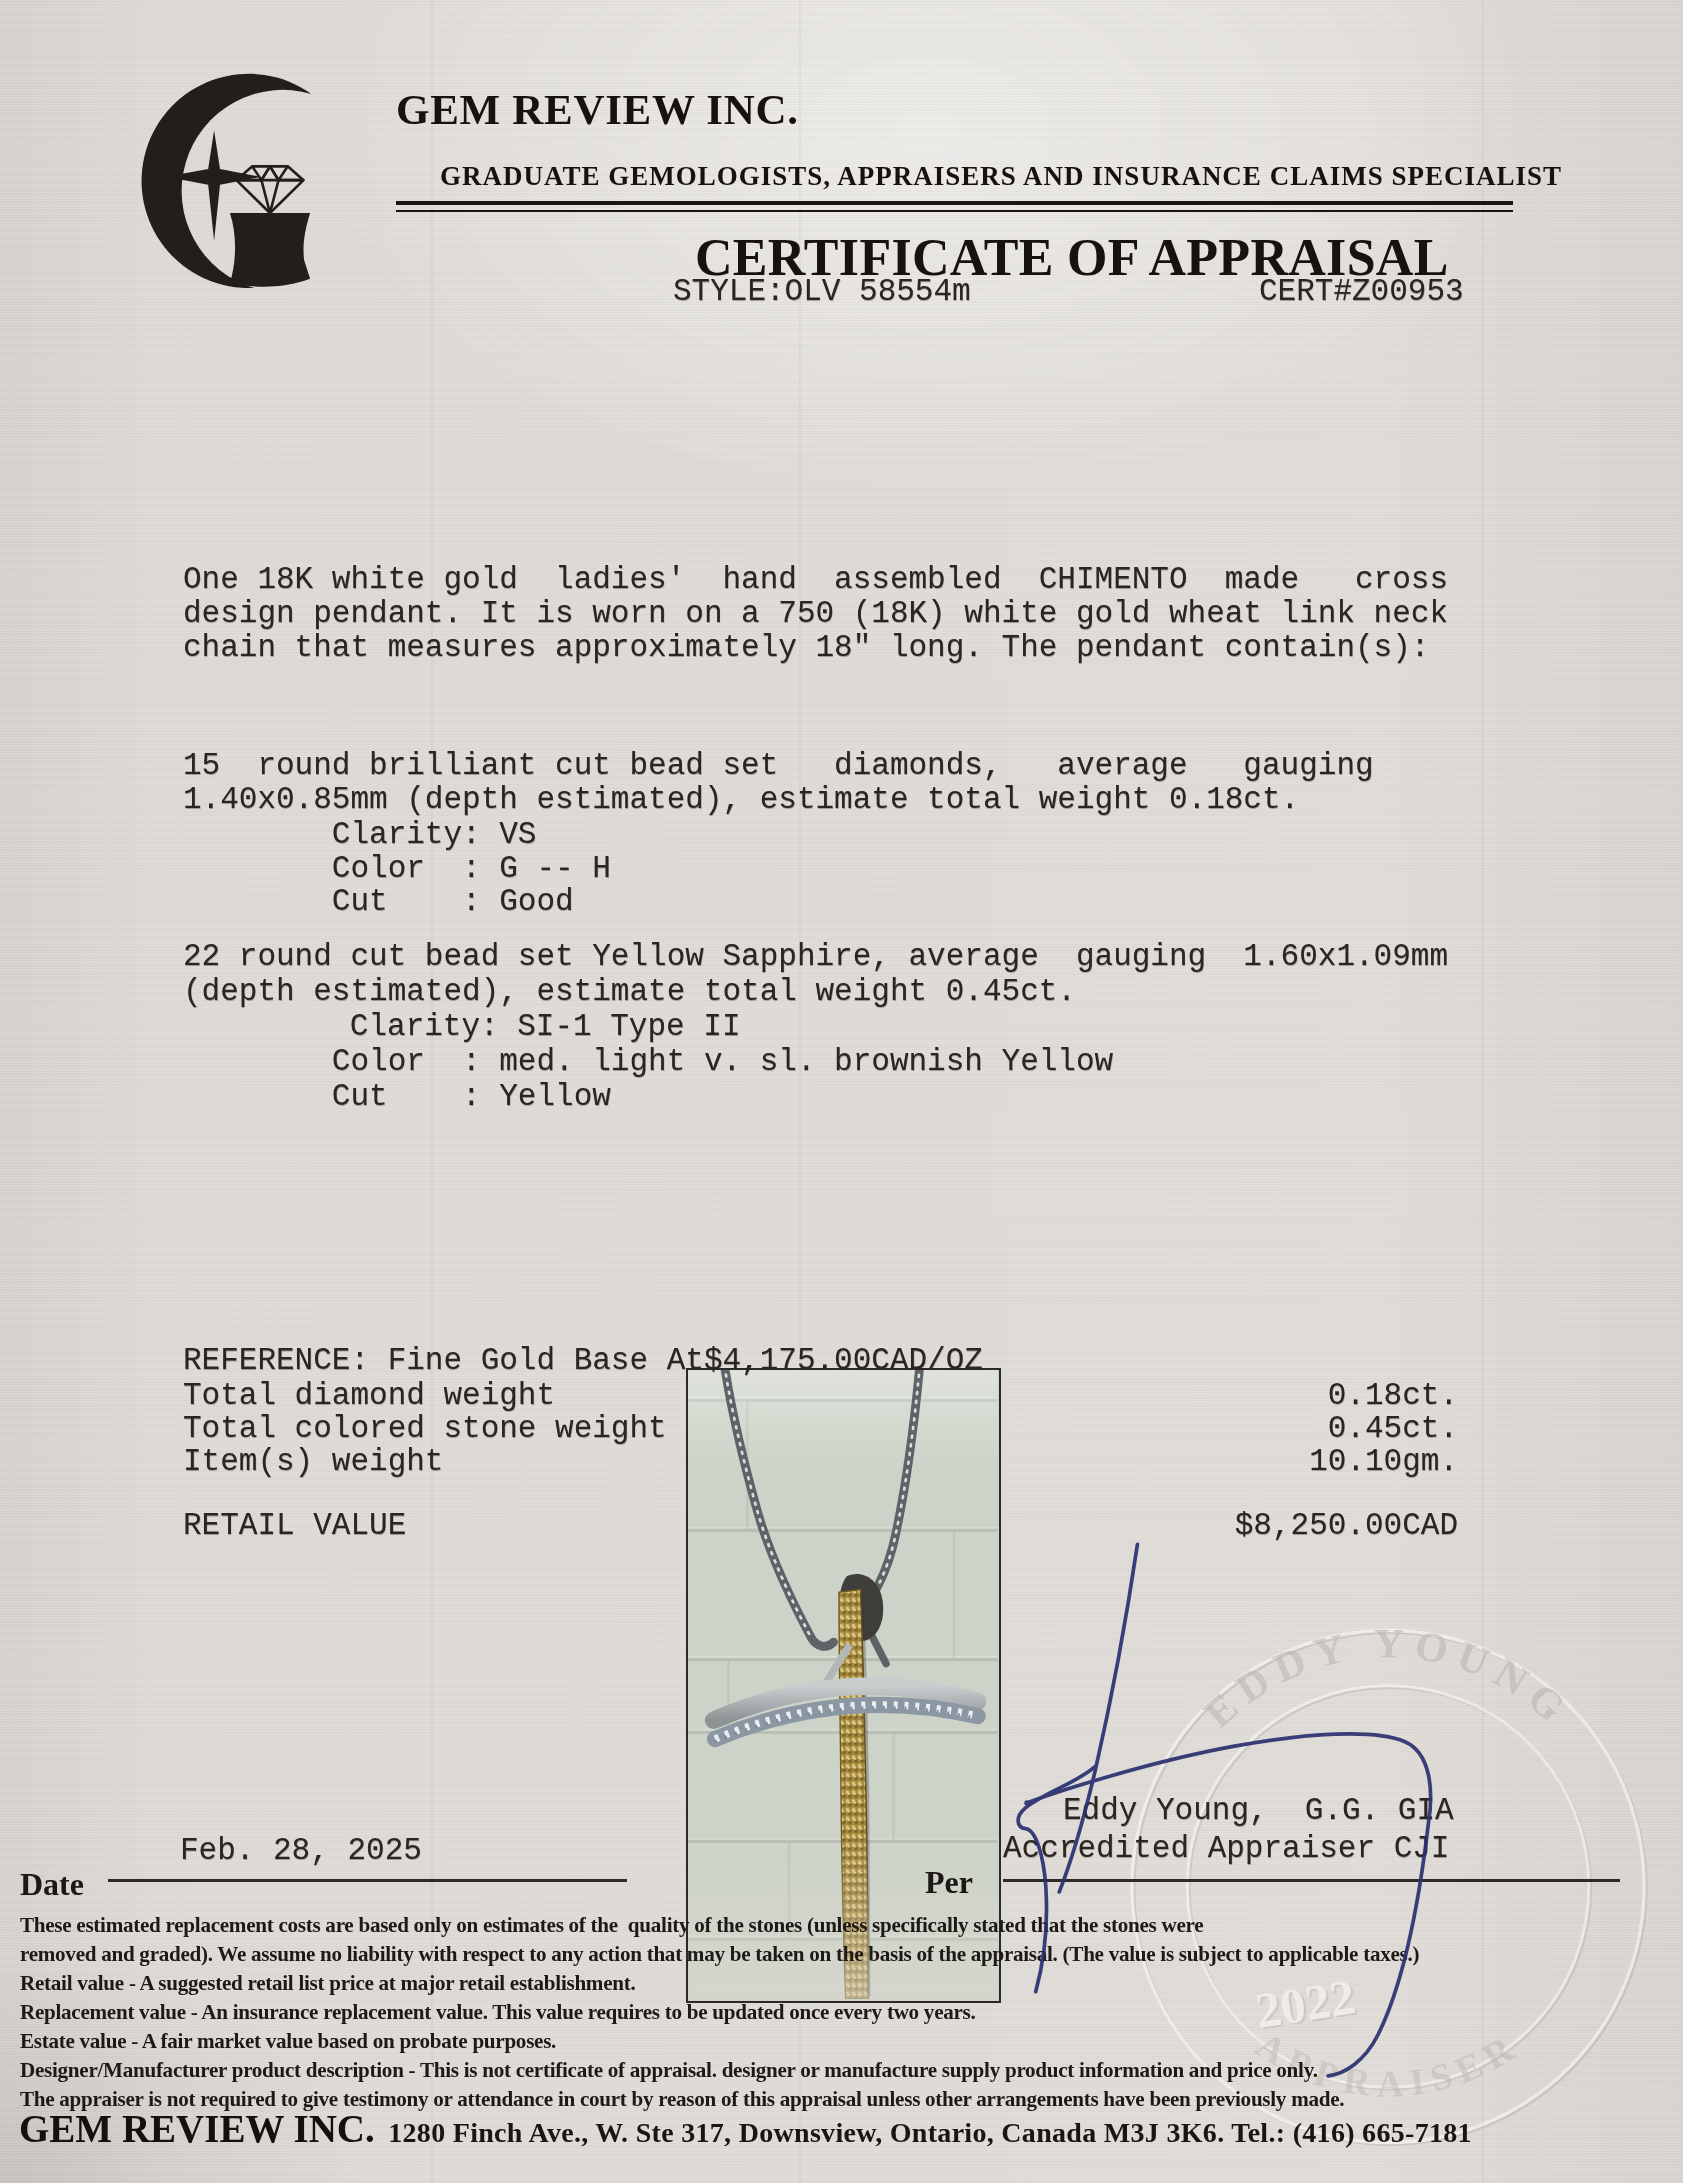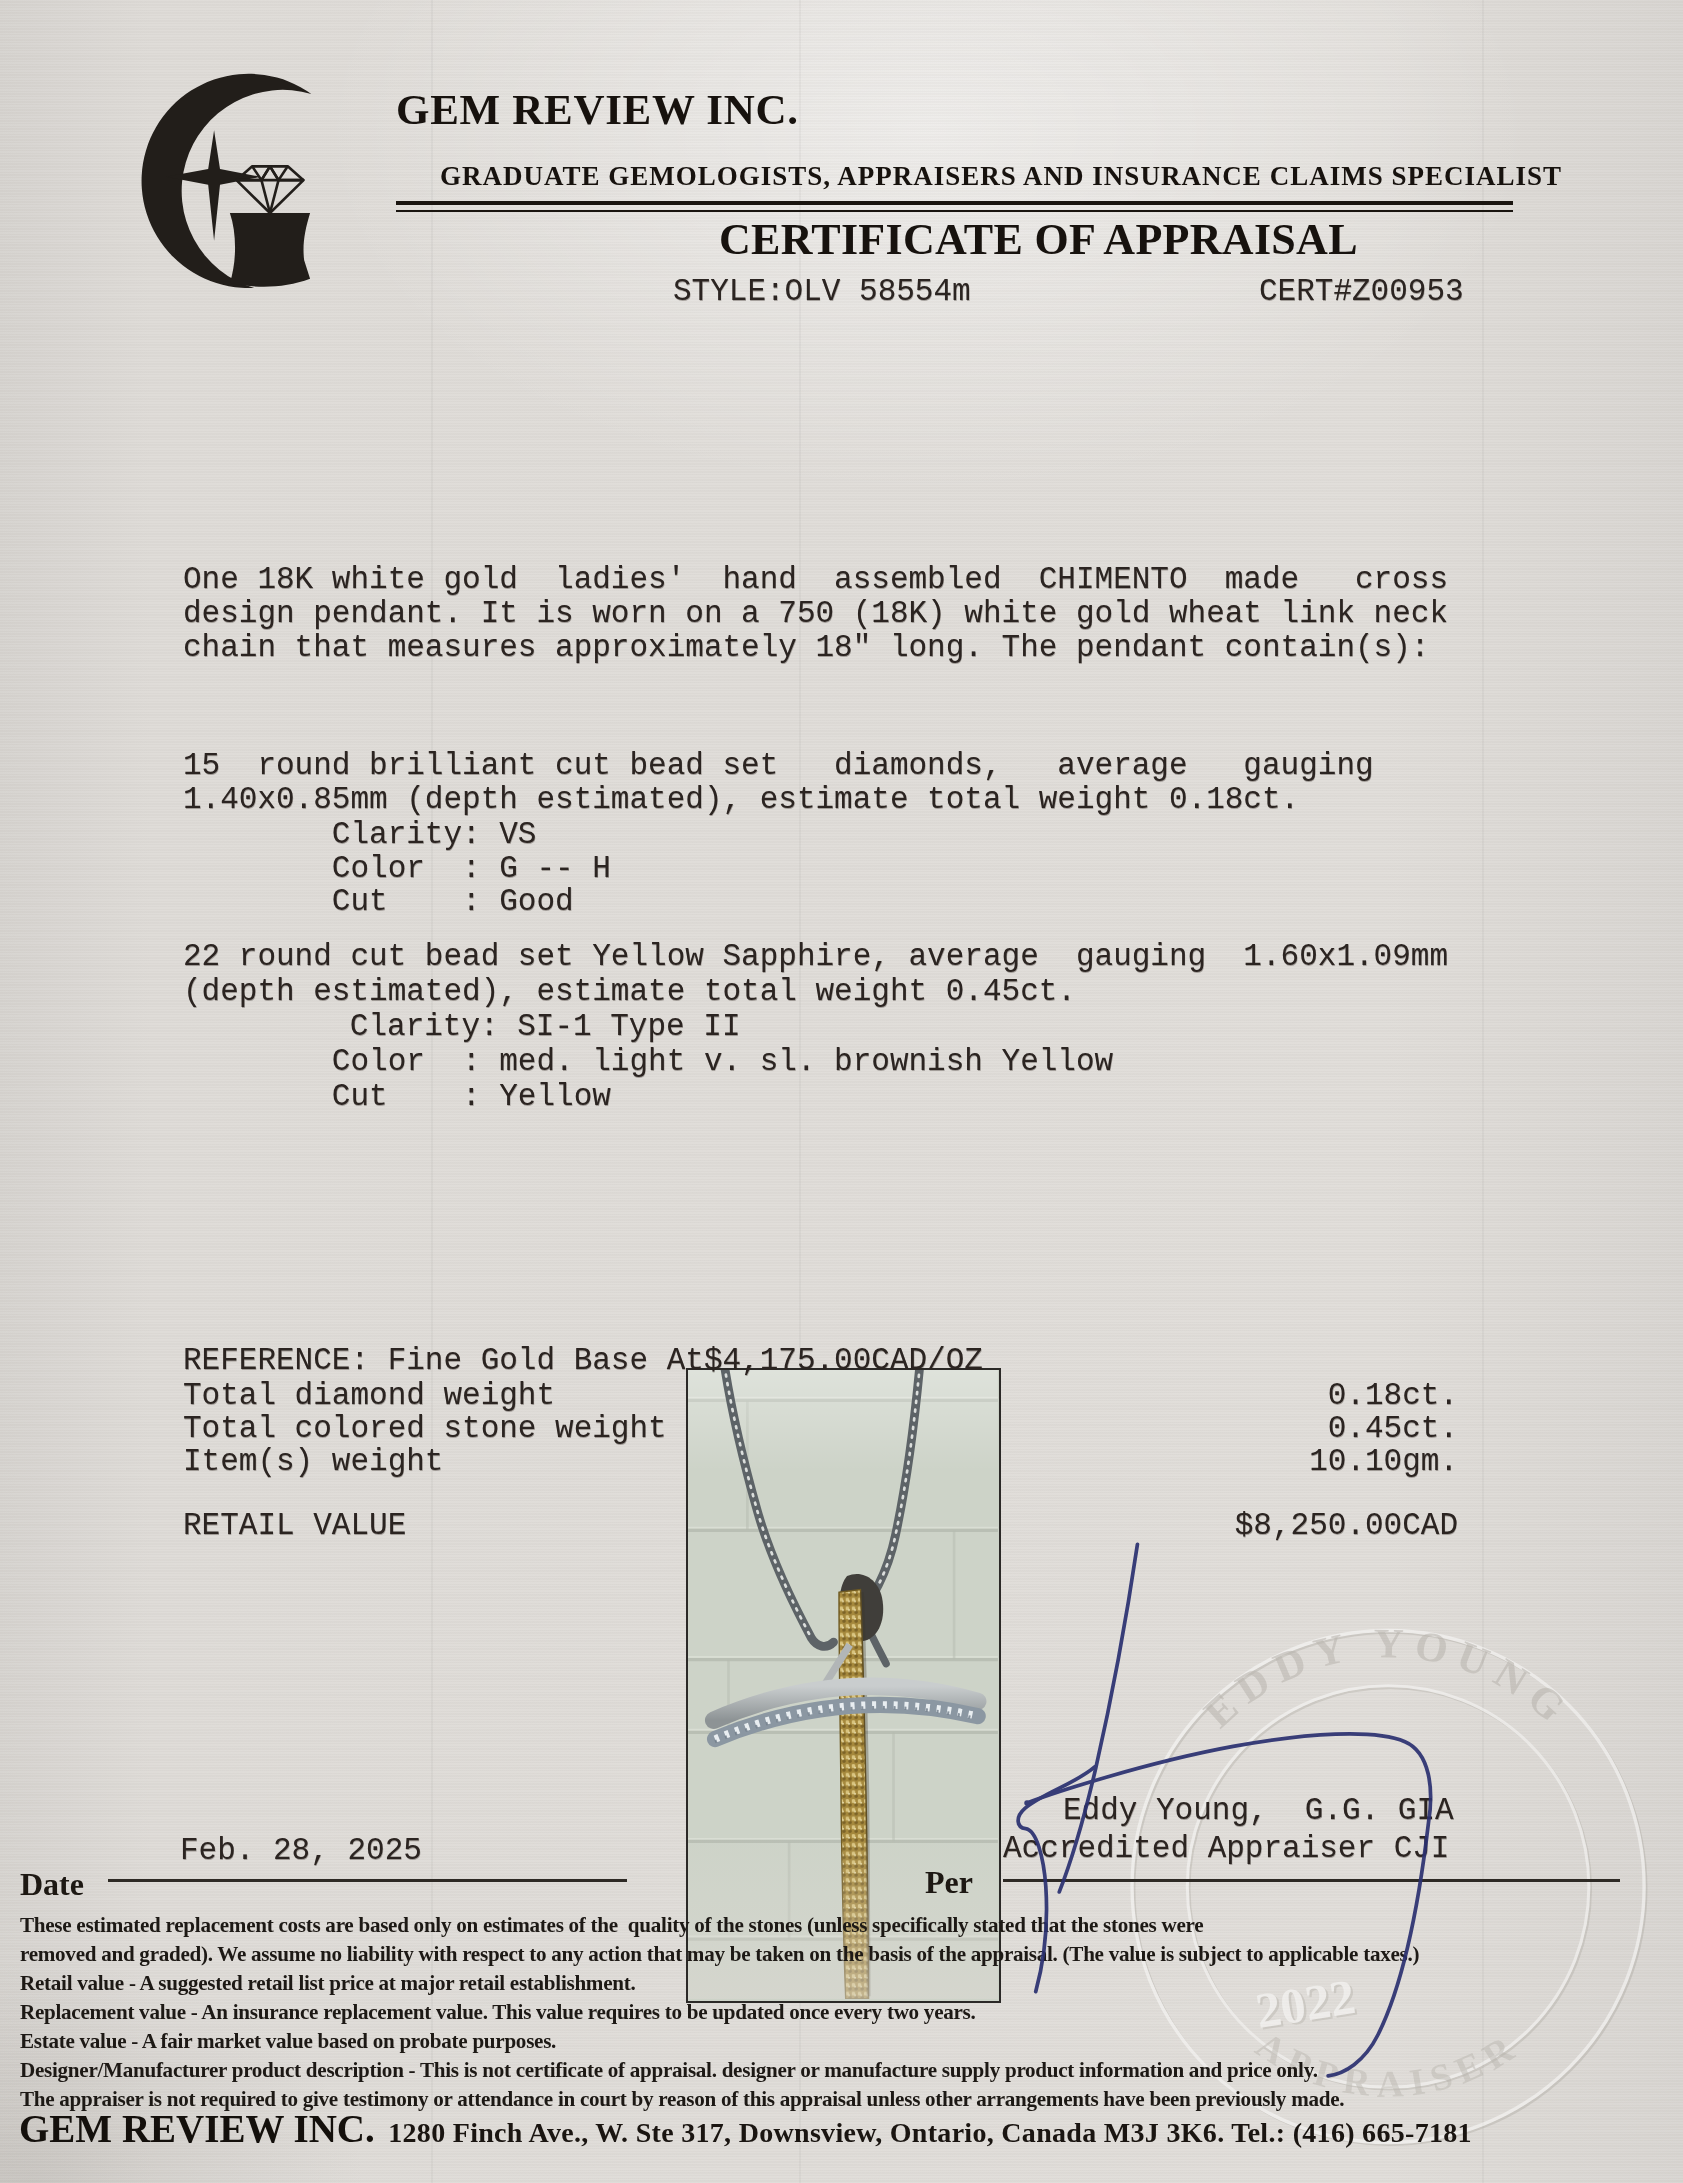--- a/index.html
+++ b/index.html
@@ -22,21 +22,21 @@
     font-size:31px; line-height:34px; white-space:pre; color:#2b2421;
     text-shadow:0.4px 0.6px 0.5px rgba(46,38,31,0.35);
   }
   .mono-right{right:226px;text-align:right;}
   .serifb{font-weight:bold;color:#17120e;}
   .company{left:396px;top:85px;font-size:43px;letter-spacing:0.7px;}
   .tagline{left:396px;top:161px;font-size:27px;letter-spacing:1px;white-space:nowrap;margin-left:44px;}
   .rule{left:396px;width:1117px;background:#1a1510;}
   .rule1{top:201px;height:4px;}
   .rule2{top:210px;height:2px;}
-  .doc-title{left:695px;top:214px;font-size:44px;letter-spacing:0.3px;margin-left:24px;}
+  .doc-title{left:695px;top:228px;font-size:52px;letter-spacing:0.3px;}
   .dline{font-weight:bold;font-size:22px;line-height:29px;letter-spacing:-0.3px;
     transform:scaleX(0.96);transform-origin:0 0;white-space:pre;color:#1d1915;}
   .photo{position:absolute;left:686px;top:1368px;width:315px;height:635px;
     border:2.7px solid #2b2927;box-sizing:border-box;z-index:1;background:#cdd3c8;}
   .uline{position:absolute;height:2.7px;background:#2e2a25;z-index:3;}
   .sigsvg,.sealsvg{position:absolute;left:0;top:0;pointer-events:none;}
   .sealsvg{z-index:2;}
   .sigsvg{z-index:6;}
   .footer{left:19px;top:2106px;display:flex;align-items:baseline;gap:13.5px;white-space:nowrap;}
   .f-big{font-weight:bold;font-size:39px;color:#14100c;}

